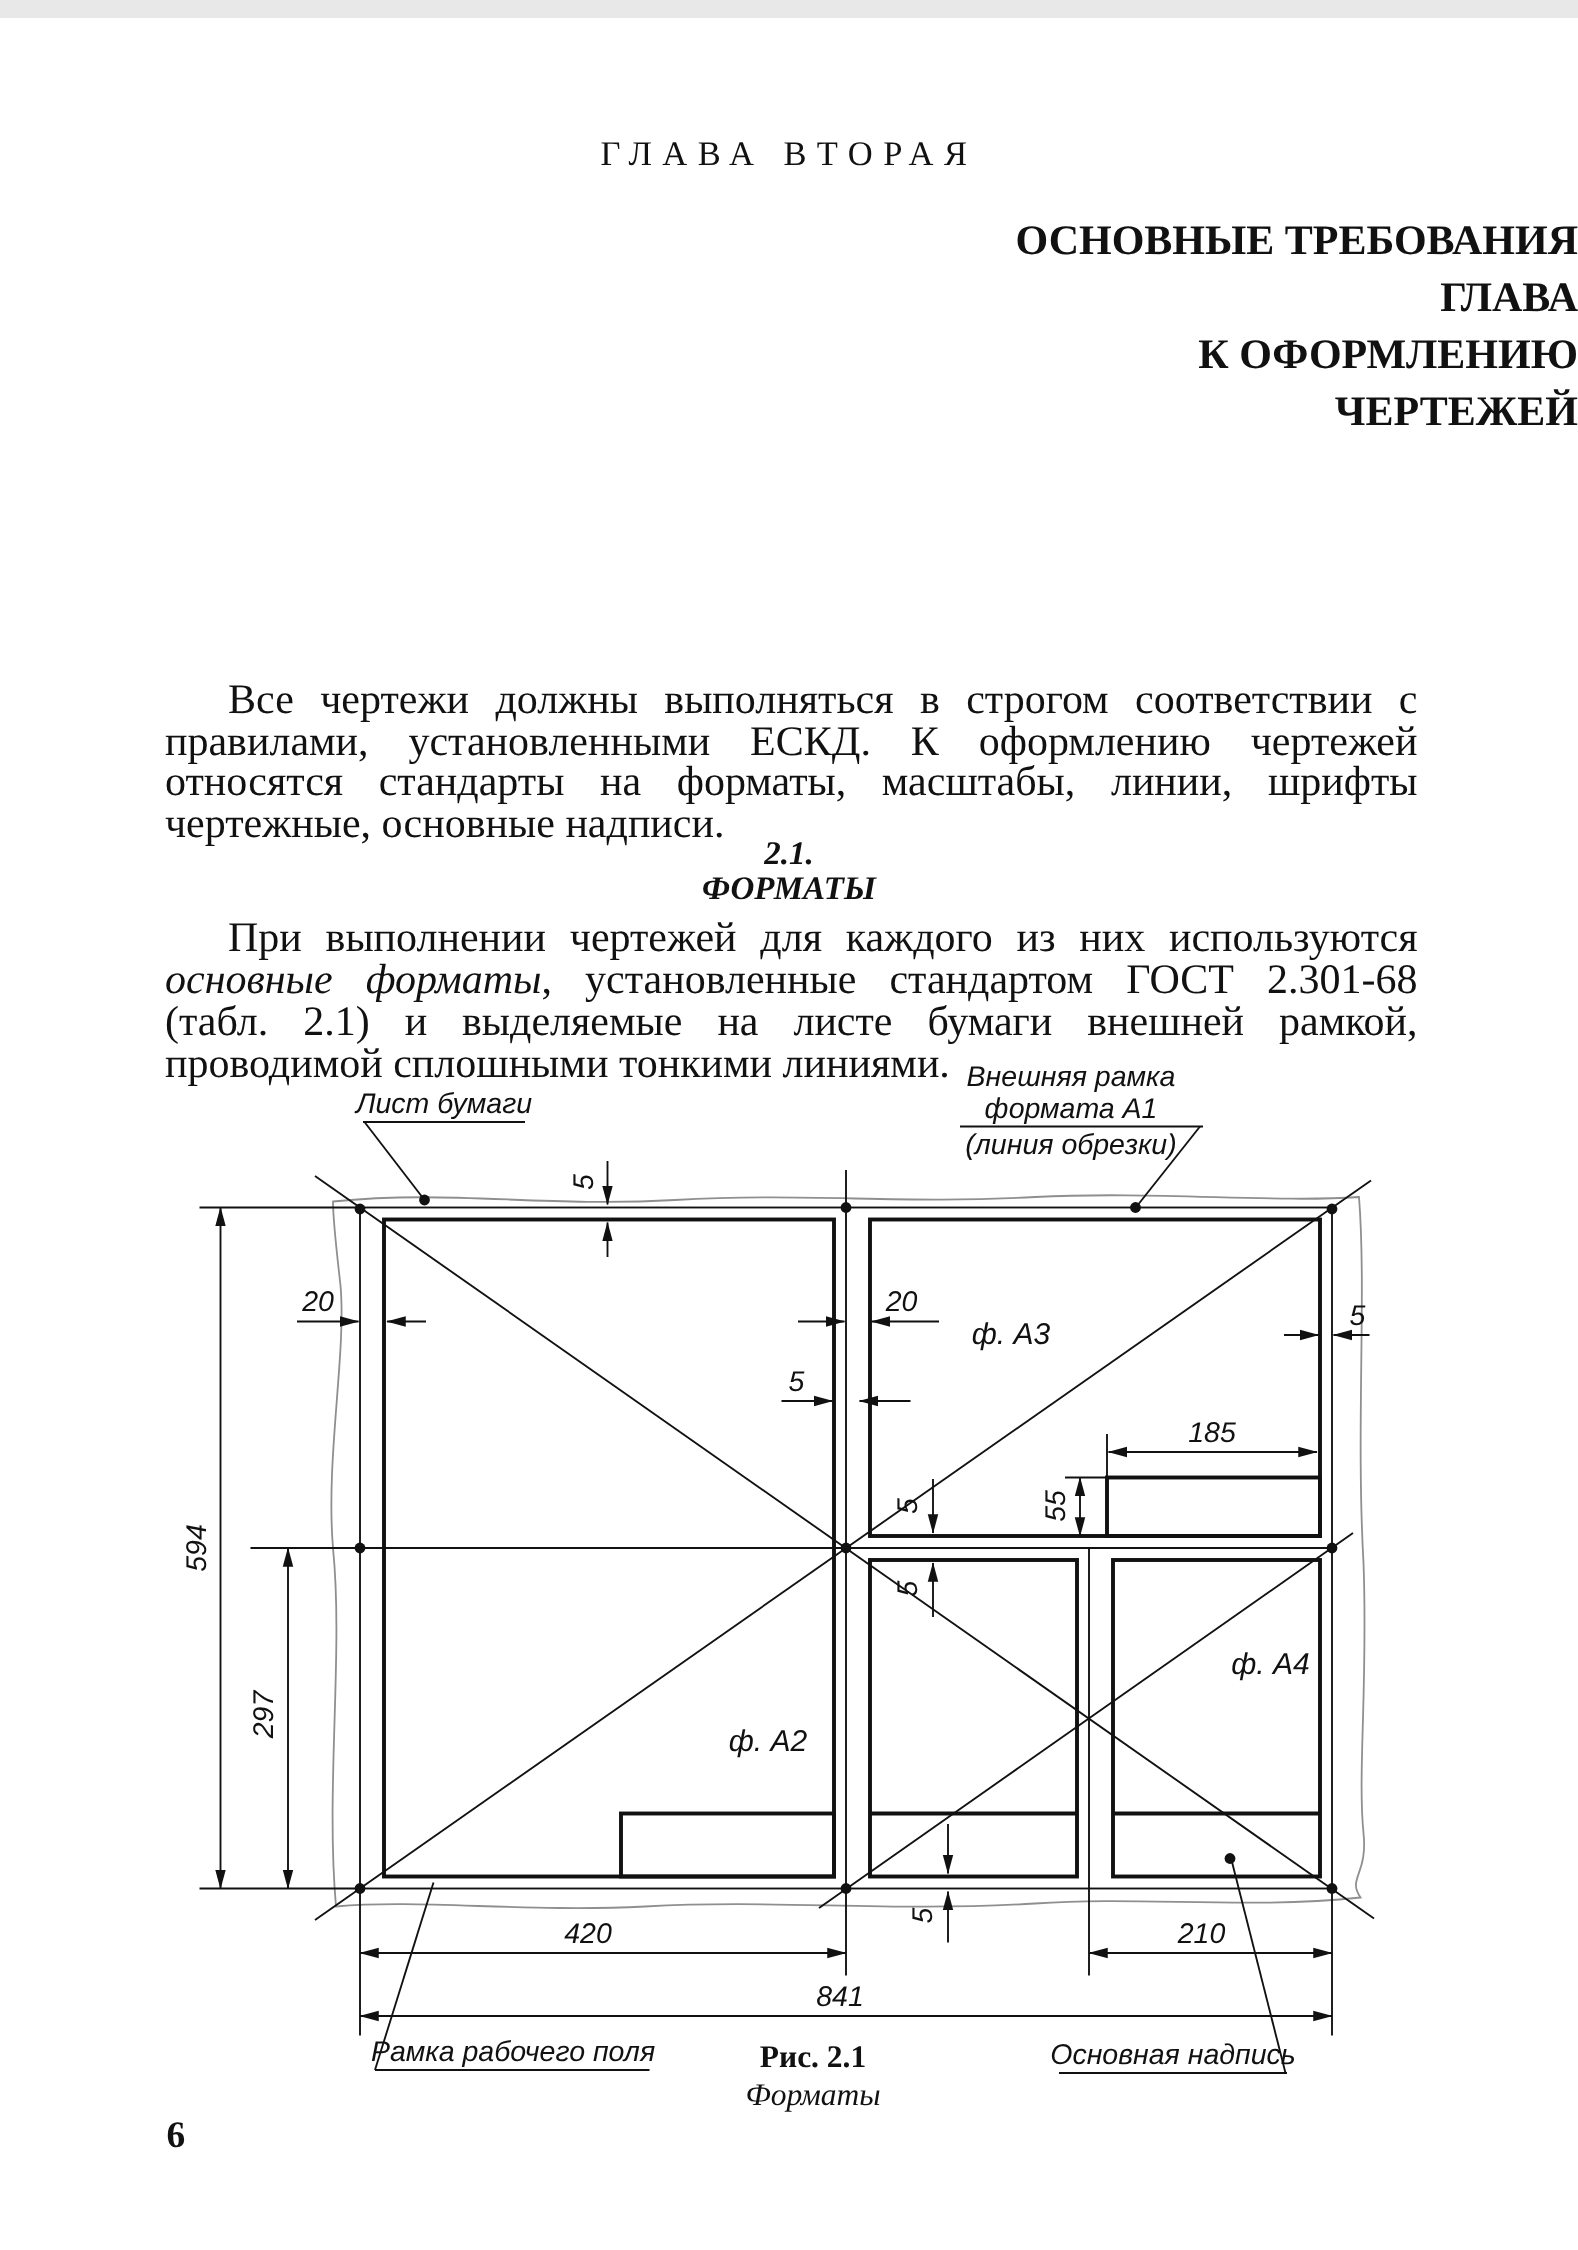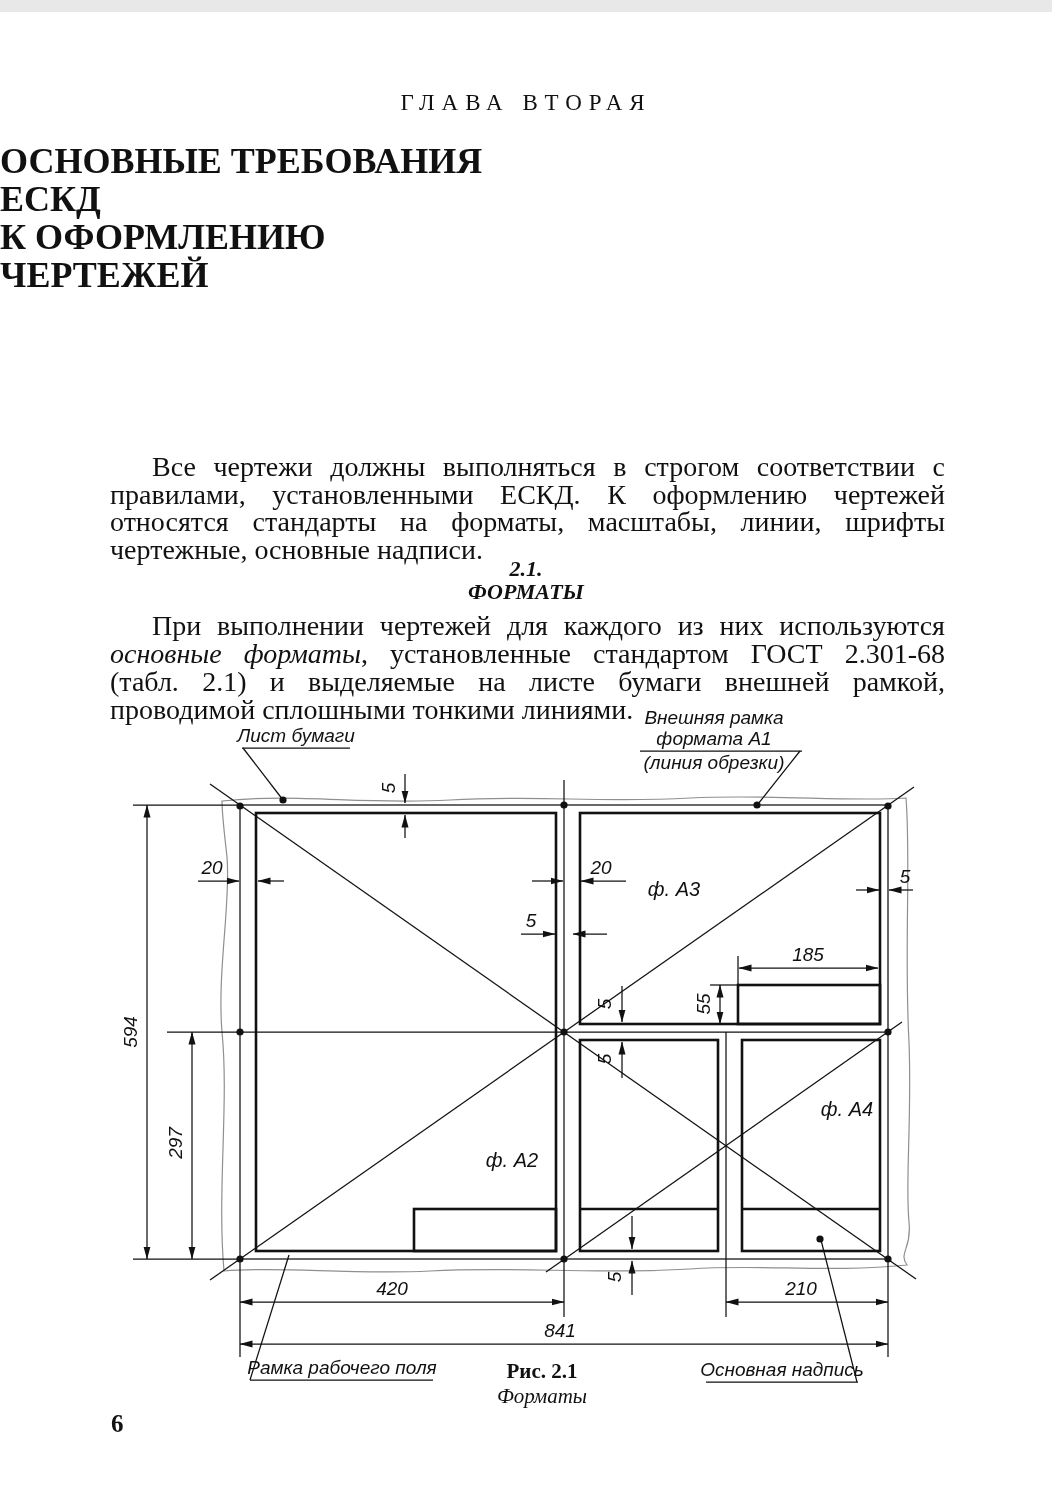--- a/index.html
+++ b/index.html
@@ -1,21 +1,21 @@
 <!DOCTYPE html>
 <html><head>
 <meta charset="utf-8">
 <style>
   html,body{margin:0;padding:0;background:#e8e8e8;}
   .page{position:relative;width:1052px;height:1500px;background:#ffffff;margin:12px auto;
         font-family:"Liberation Serif",serif;color:#111;overflow:hidden;}
   .kicker{position:absolute;top:78px;left:0;width:100%;text-align:center;
           font-size:23px;letter-spacing:7px;font-weight:500;}
-  .main-title{position:absolute;top:130px;left:0;width:100%;text-align:left;
-          font-size:36px;line-height:38px;font-weight:700;}
+  .main-title{position:absolute;top:130px;left:0;width:100%;text-align:right;
+          font-size:28px;line-height:38px;font-weight:700;}
   .body-par{position:absolute;left:110px;width:835px;font-size:28px;line-height:27.5px;
           text-align:justify;text-indent:42px;margin:0;}
   .p1{top:441px;}
   .p2{top:600px;line-height:28px;}
   .section-head{position:absolute;top:545px;left:0;width:100%;text-align:center;
           font-weight:700;font-size:22px;line-height:23px;font-style:italic;}
   .em-i{font-style:italic;}
   .pagenum{position:absolute;left:111px;top:1398px;font-size:25px;font-weight:700;}
   svg.fig{position:absolute;left:0;top:680px;}
   svg .ln{stroke:#111;stroke-width:1.25;fill:none;}
@@ -31,21 +31,21 @@
 </style>
 </head>
 <body>
 
 <div class="page">
 
   <div class="kicker">ГЛАВА ВТОРАЯ</div>
 
   <div class="main-title">
     <div>ОСНОВНЫЕ ТРЕБОВАНИЯ</div>
-    <div>ЕСКД</div>
+    <div>ГЛАВА</div>
     <div>К ОФОРМЛЕНИЮ</div>
     <div>ЧЕРТЕЖЕЙ</div>
   </div>
 
   <p class="body-par p1"><span>Все чертежи должны выполняться в строгом соответствии с правилами, установленными ЕСКД. К оформлению чертежей относятся стандарты на форматы, масштабы, линии, шрифты чертежные, основные надписи.</span></p>
 
   <div class="section-head">
     <div>2.1.</div>
     <div>ФОРМАТЫ</div>
   </div>

